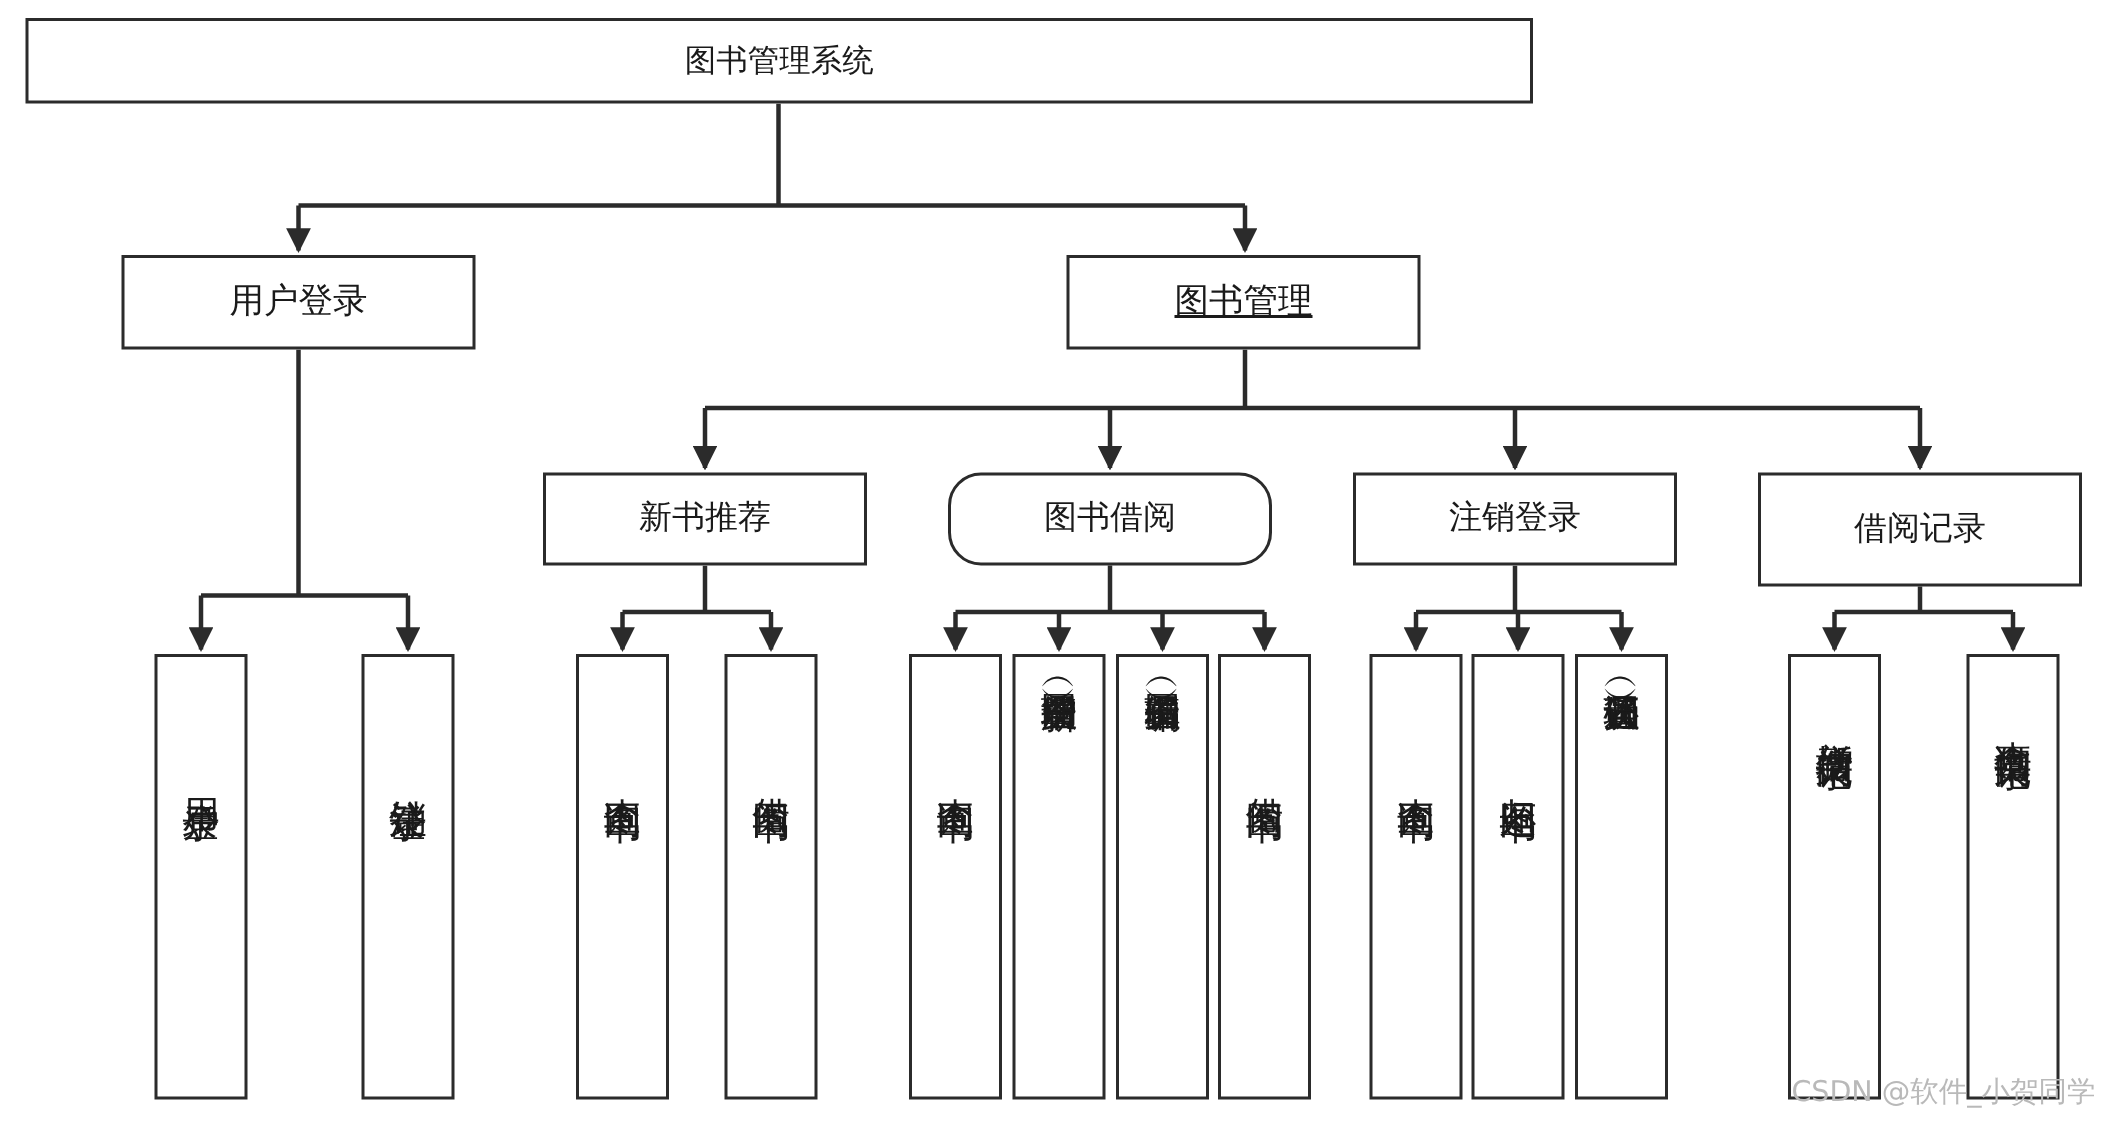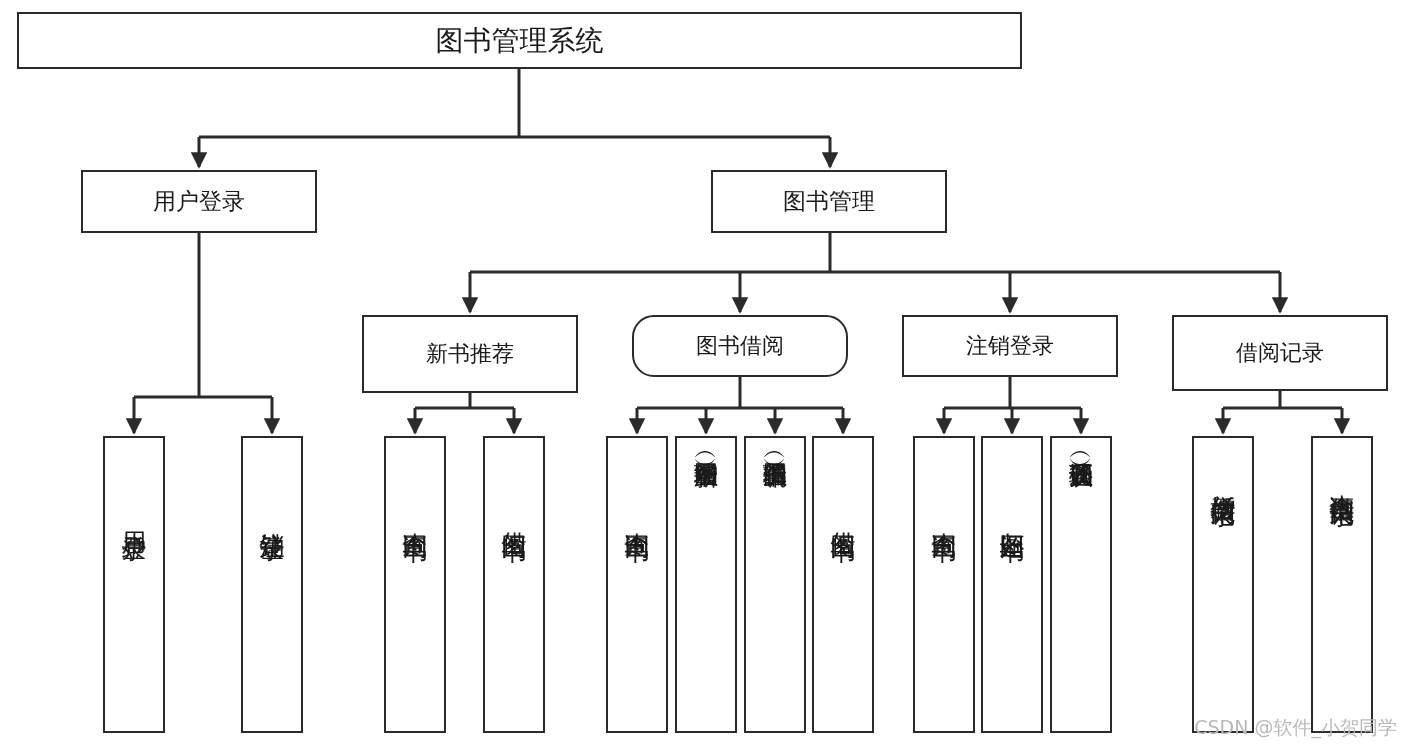--- a/index.html
+++ b/index.html
@@ -40,21 +40,21 @@
   .node .label {
     display: block;
     text-align: center;
     line-height: 1.12;
   }
   
   .node.horiz .label {
     writing-mode: horizontal-tb;
     white-space: nowrap;
   }
-  .node.root .label { font-size: 28px; }
+  .node.root .label { font-size: 21px; }
   .node.lvl1 .label { font-size: 23px; }
   .node.lvl2 .label { font-size: 22px; }
   
   .node.leaf {
     align-items: flex-start;
     justify-content: center;
     padding-top: 6px;
   }
   .node.leaf .label {
     writing-mode: vertical-rl;
@@ -134,25 +134,25 @@
     </g>
   </svg>
 
   <div class="node horiz root" style="left:17px; top:12px; width:1005px; height:57px;">
     <span class="label">图书管理系统</span>
   </div>
 
   <div class="node horiz lvl1" style="left:81px; top:170px; width:236px; height:63px;">
     <span class="label">用户登录</span>
   </div>
-  <div class="node horiz lvl1" style="left:711px; top:170px; width:236px; height:63px;">
+  <div class="node horiz lvl1" style="left:711px; top:170px; width:236px; height:63px;text-decoration:underline;">
     <span class="label">图书管理</span>
   </div>
 
-  <div class="node horiz lvl2" style="left:362px; top:315px; width:216px; height:78px;">
+  <div class="node horiz lvl2" style="left:362px; top:315px; width:216px; height:62px;">
     <span class="label">新书推荐</span>
   </div>
   <div class="node horiz lvl2" style="left:632px; top:315px; width:216px; height:62px;border-radius:22px;">
     <span class="label">图书借阅</span>
   </div>
   <div class="node horiz lvl2" style="left:902px; top:315px; width:216px; height:62px;">
     <span class="label">注销登录</span>
   </div>
   <div class="node horiz lvl2" style="left:1172px; top:315px; width:216px; height:76px;">
     <span class="label">借阅记录</span>

